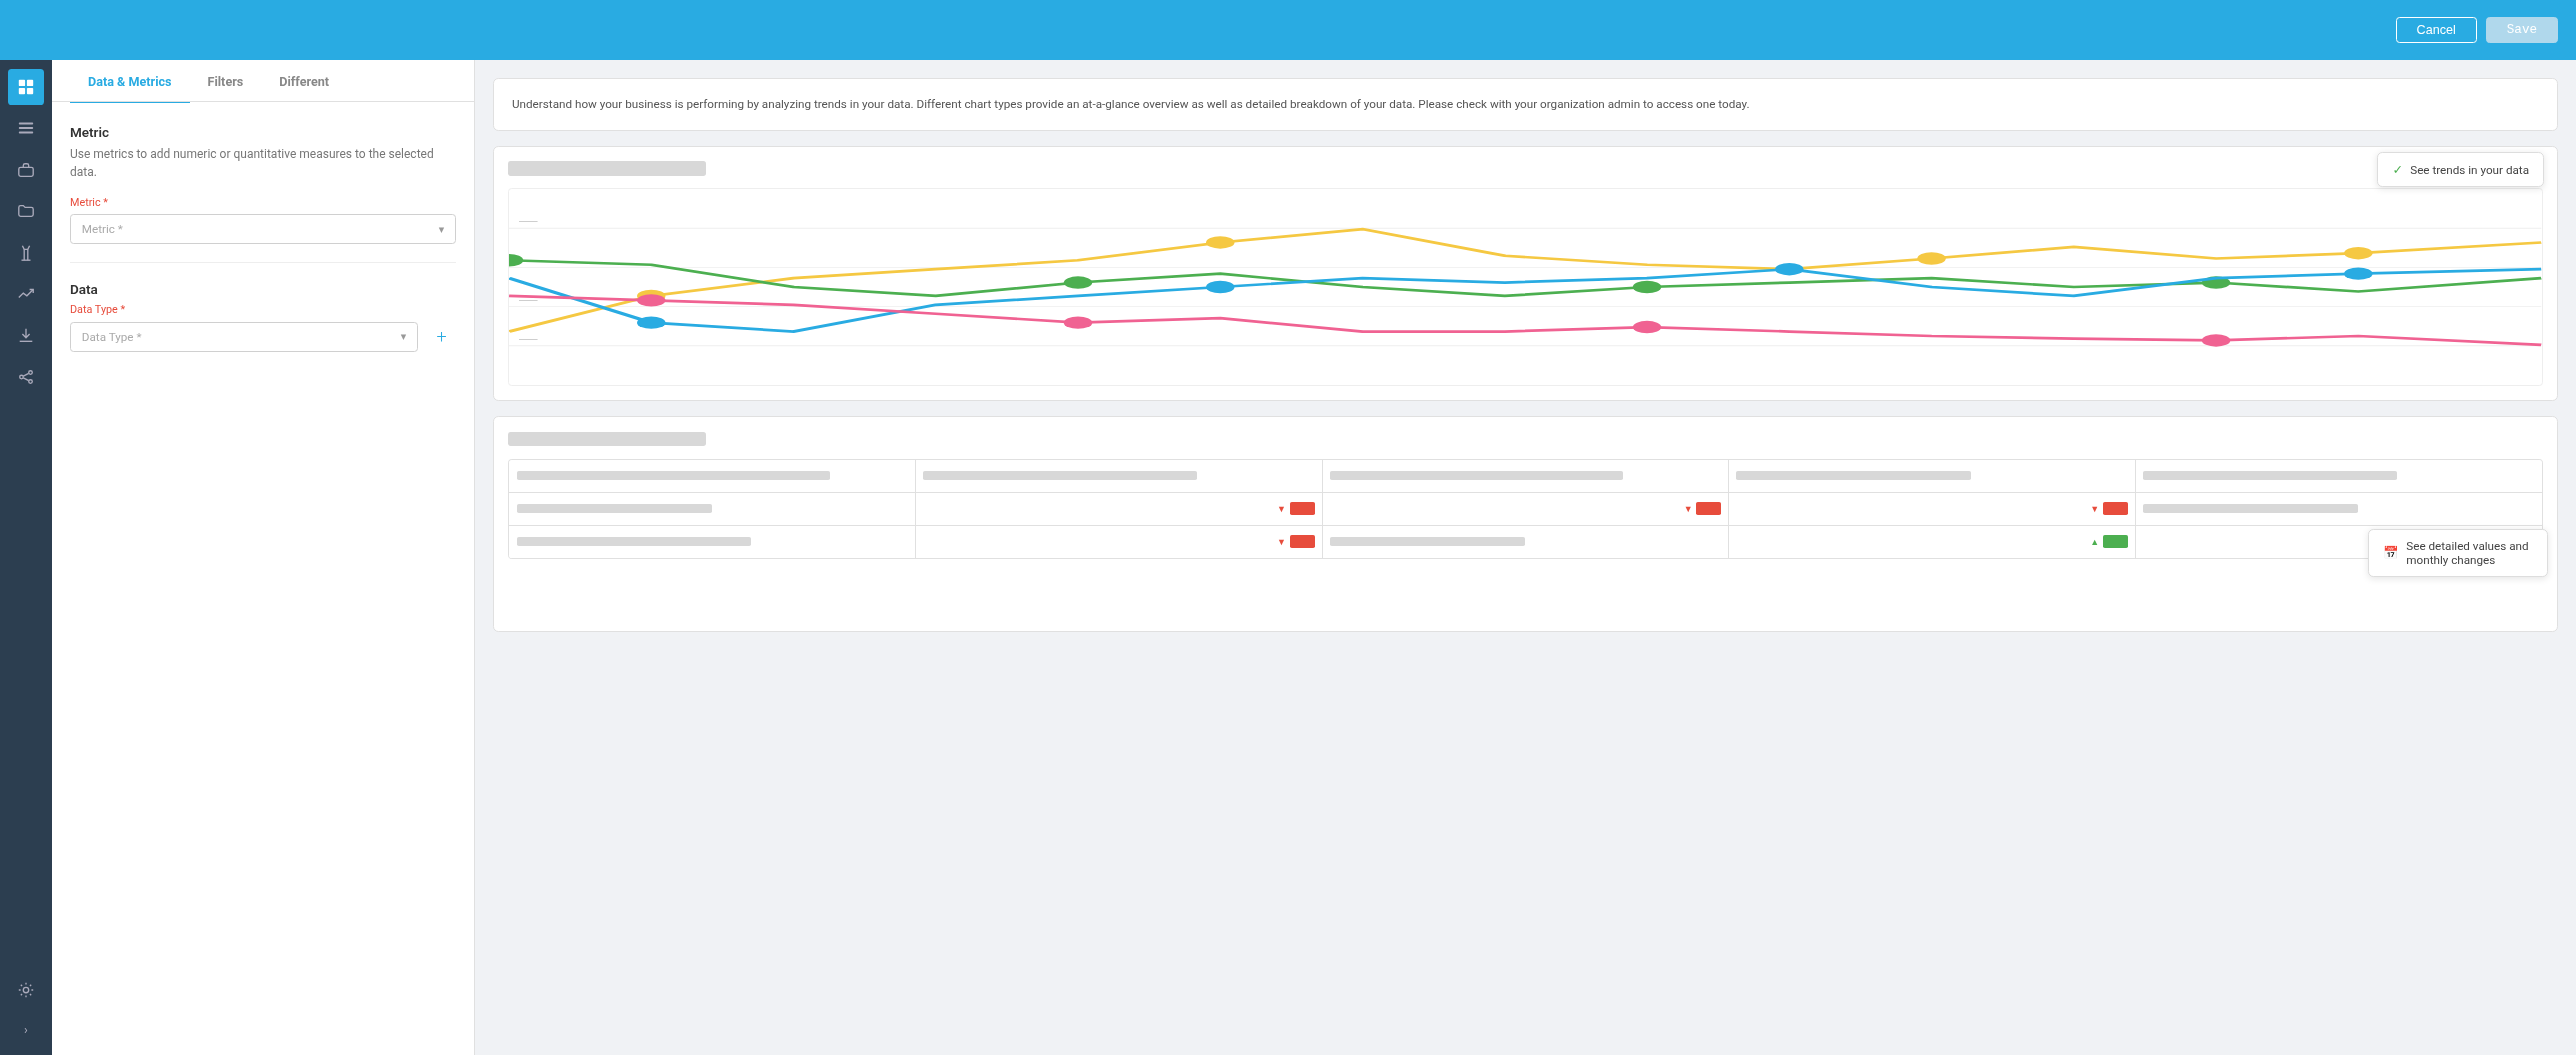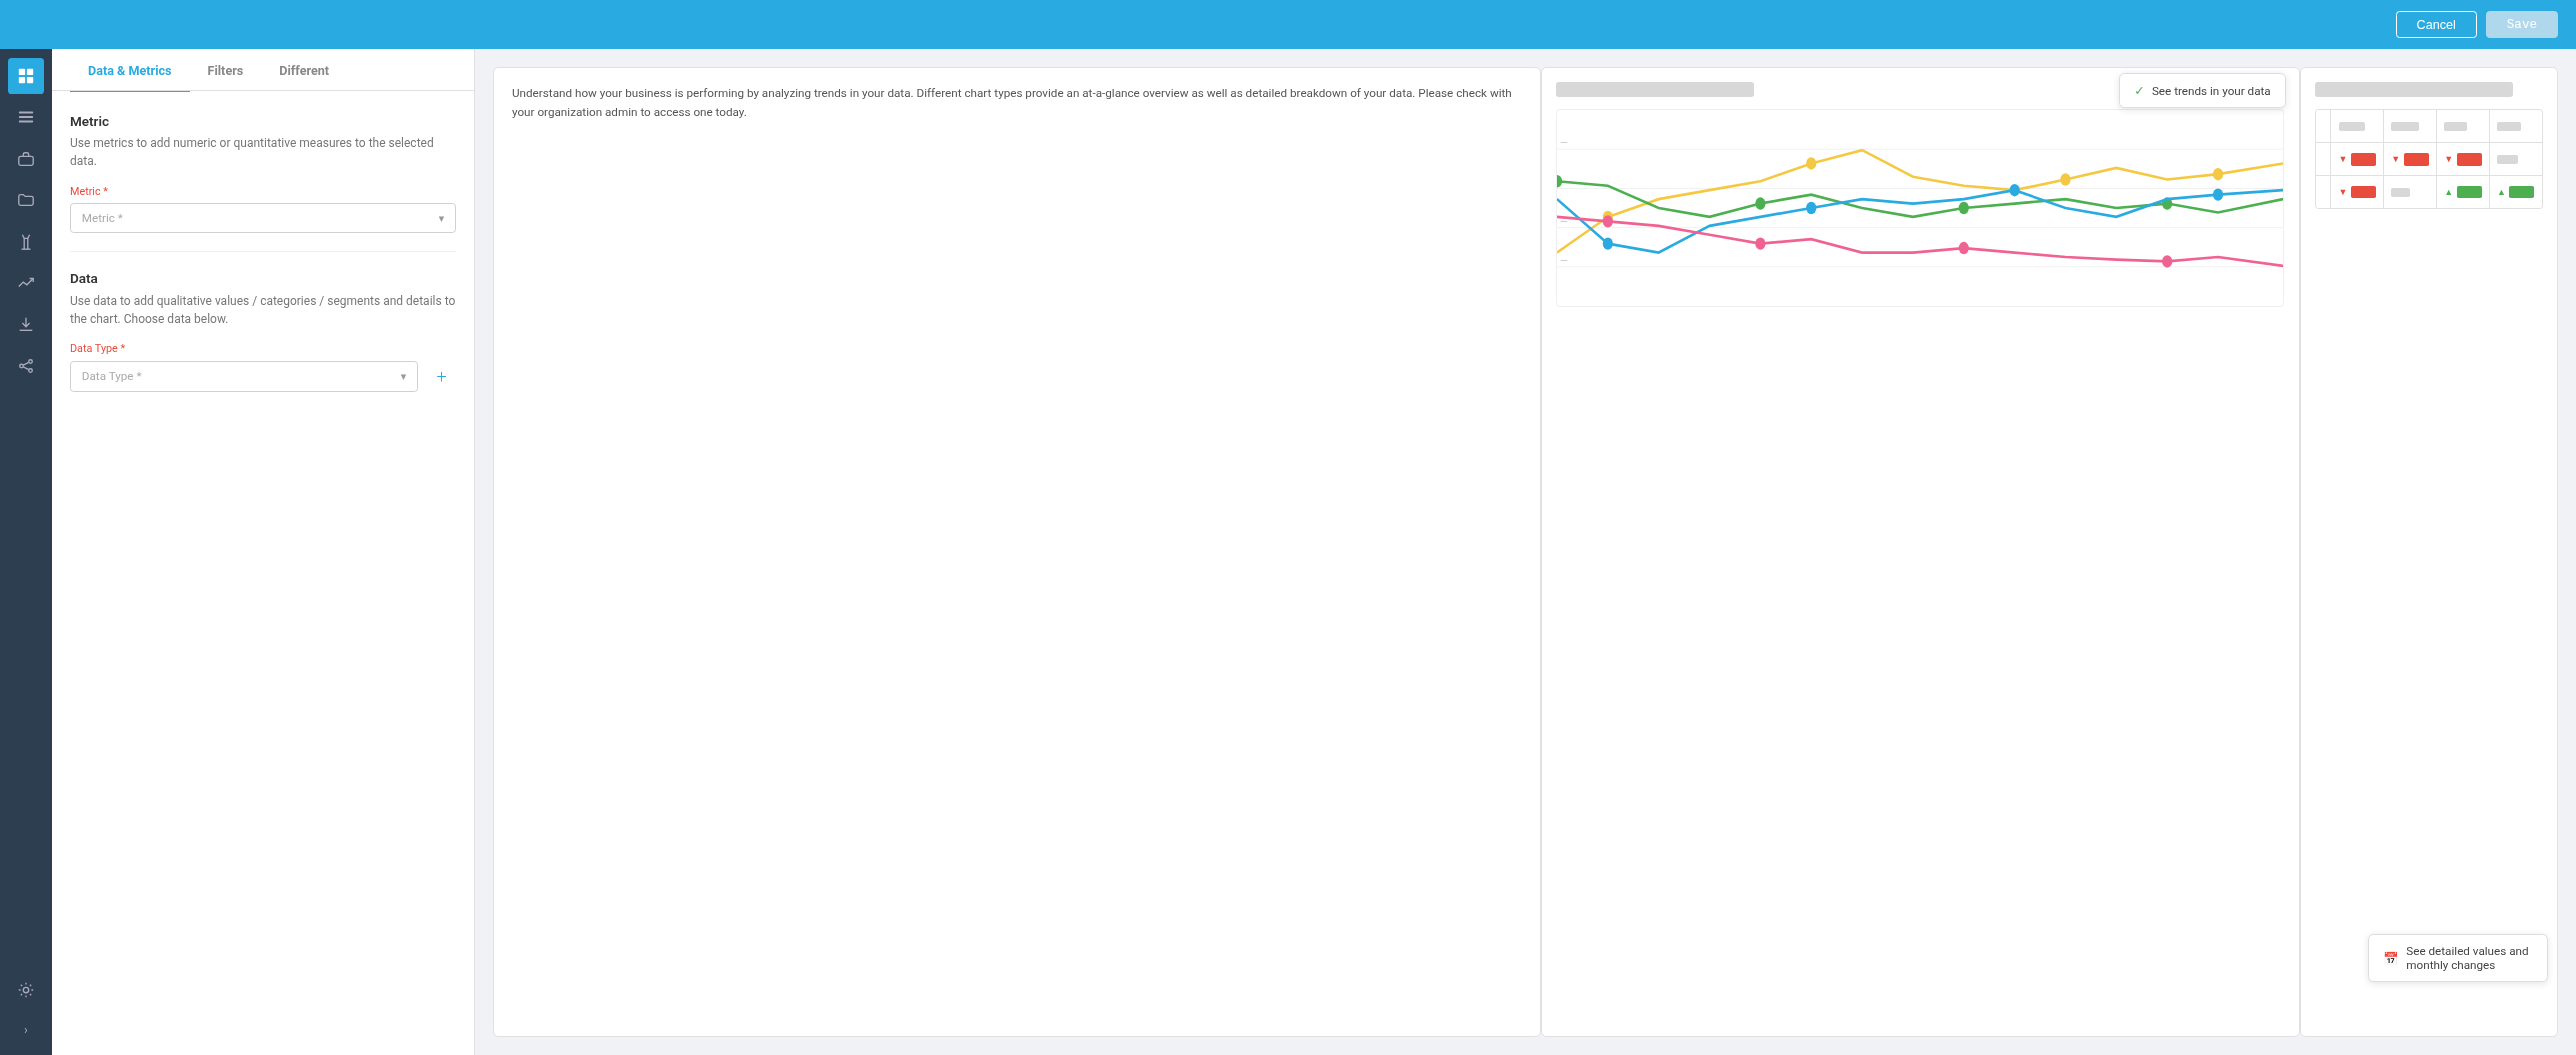--- a/index.html
+++ b/index.html
@@ -1,21 +1,21 @@
 <!DOCTYPE html>
 <html style="font-size:14.4px"><head>
   <meta charset="utf-8">
   <style>
     * { box-sizing: border-box; margin: 0; padding: 0; }
     body { font-family: -apple-system, BlinkMacSystemFont, 'Segoe UI', Roboto, sans-serif; background: #f0f2f5; display: flex; flex-direction: column; height: 100vh; overflow: hidden; }
 
     
     .topbar {
       background: #29abe2;
-      height: 49px;
+      height: 60px;
       display: flex;
       align-items: center;
       justify-content: flex-end;
       padding: 0 18px;
       gap: 9px;
       flex-shrink: 0;
     }
     .topbar-btn {
       padding: 5.4px 20px;
       border-radius: 3.6px;
@@ -191,22 +191,22 @@
       color: #29abe2;
       text-decoration: none;
     }
 
     
     .right-panel {
       flex: 1;
       overflow-y: auto;
       padding: 18px;
       display: flex;
-      flex-direction: row;
-      gap: 0;
+      flex-direction: column;
+      gap: 15px;
     }
 
     .info-box {
       background: #fff;
       border: 0.9px solid #e0e0e0;
       border-radius: 5.4px;
       padding: 16px 18px;
       font-size: 11.7px;
       color: #555;
       line-height: 1.6;
@@ -407,21 +407,20 @@
         </div>
         <div class="dropdown">
           <span>Metric *</span>
           <span class="dropdown-arrow">▾</span>
         </div>
       </div>
       <hr class="section-divider">
 
       <div>
         <div class="section-title">Data</div>
-        <div class="section-desc">Use data to add qualitative values / categories / segments and details to the chart. Choose data below.</div>
         <div class="field-label">
           <span>Data Type</span> <span>*</span>
         </div>
         <div class="data-row">
           <div class="dropdown">
             <span>Data Type *</span>
             <span class="dropdown-arrow">▾</span>
           </div>
           <div class="add-btn">+</div>
         </div>

